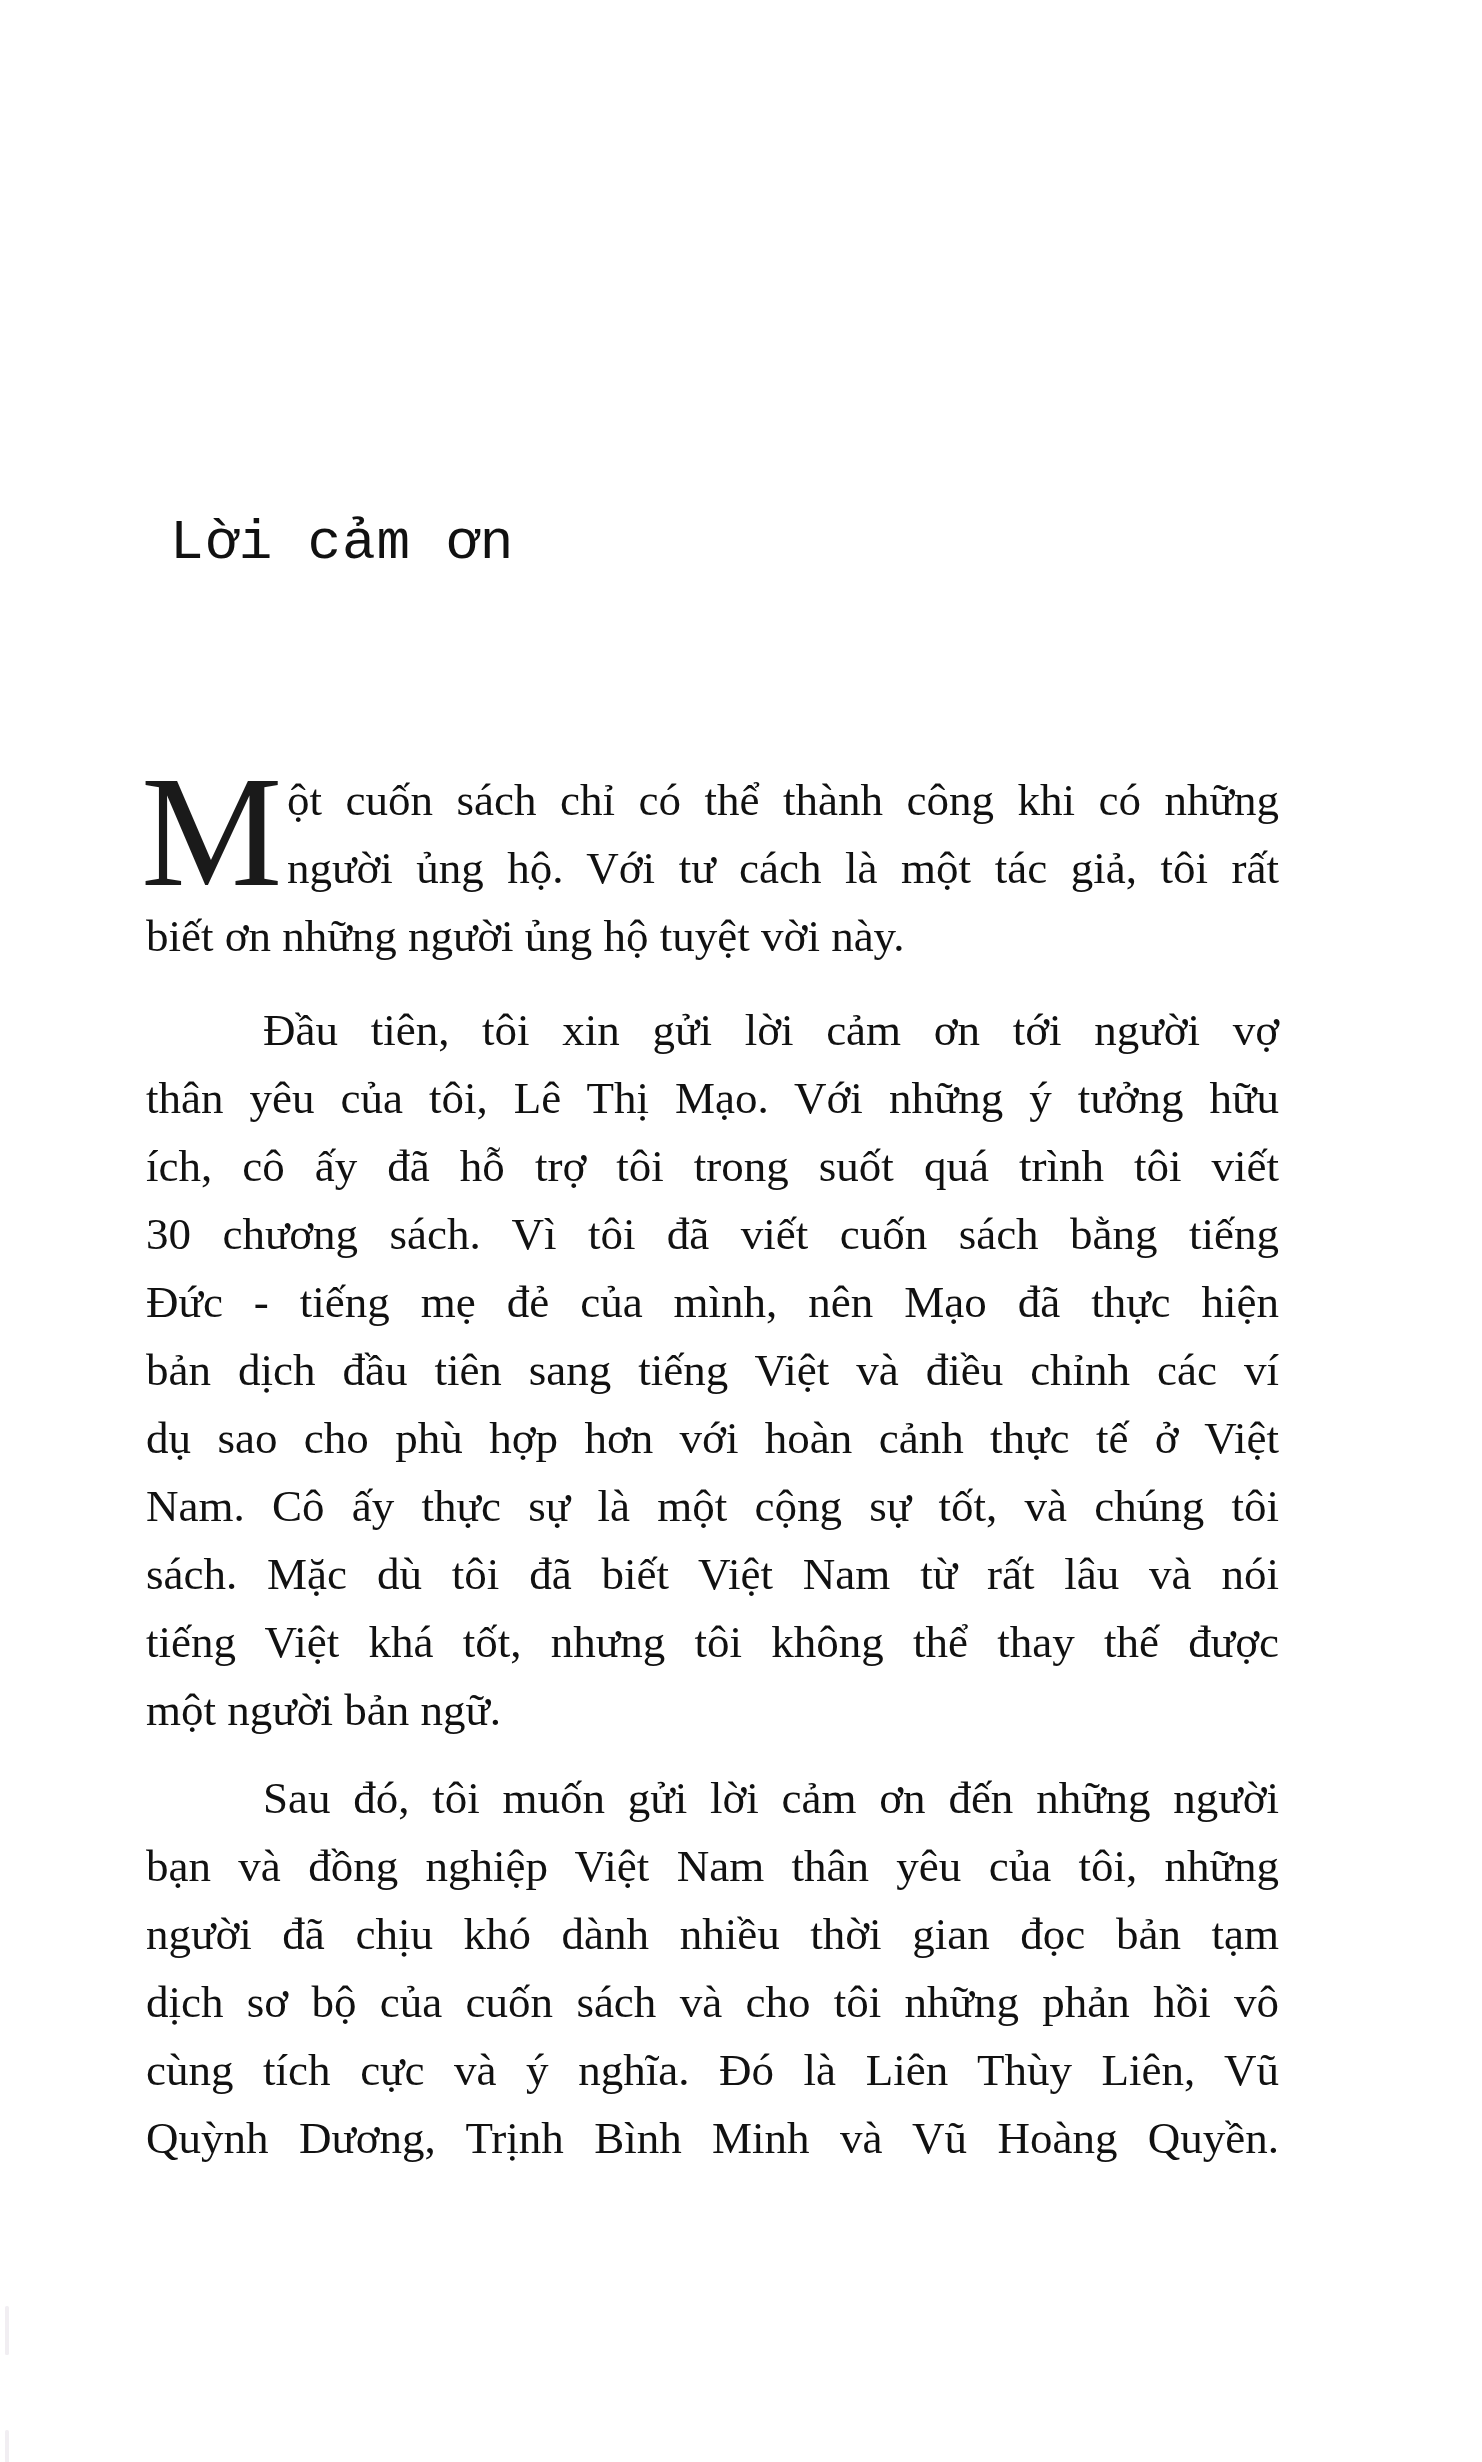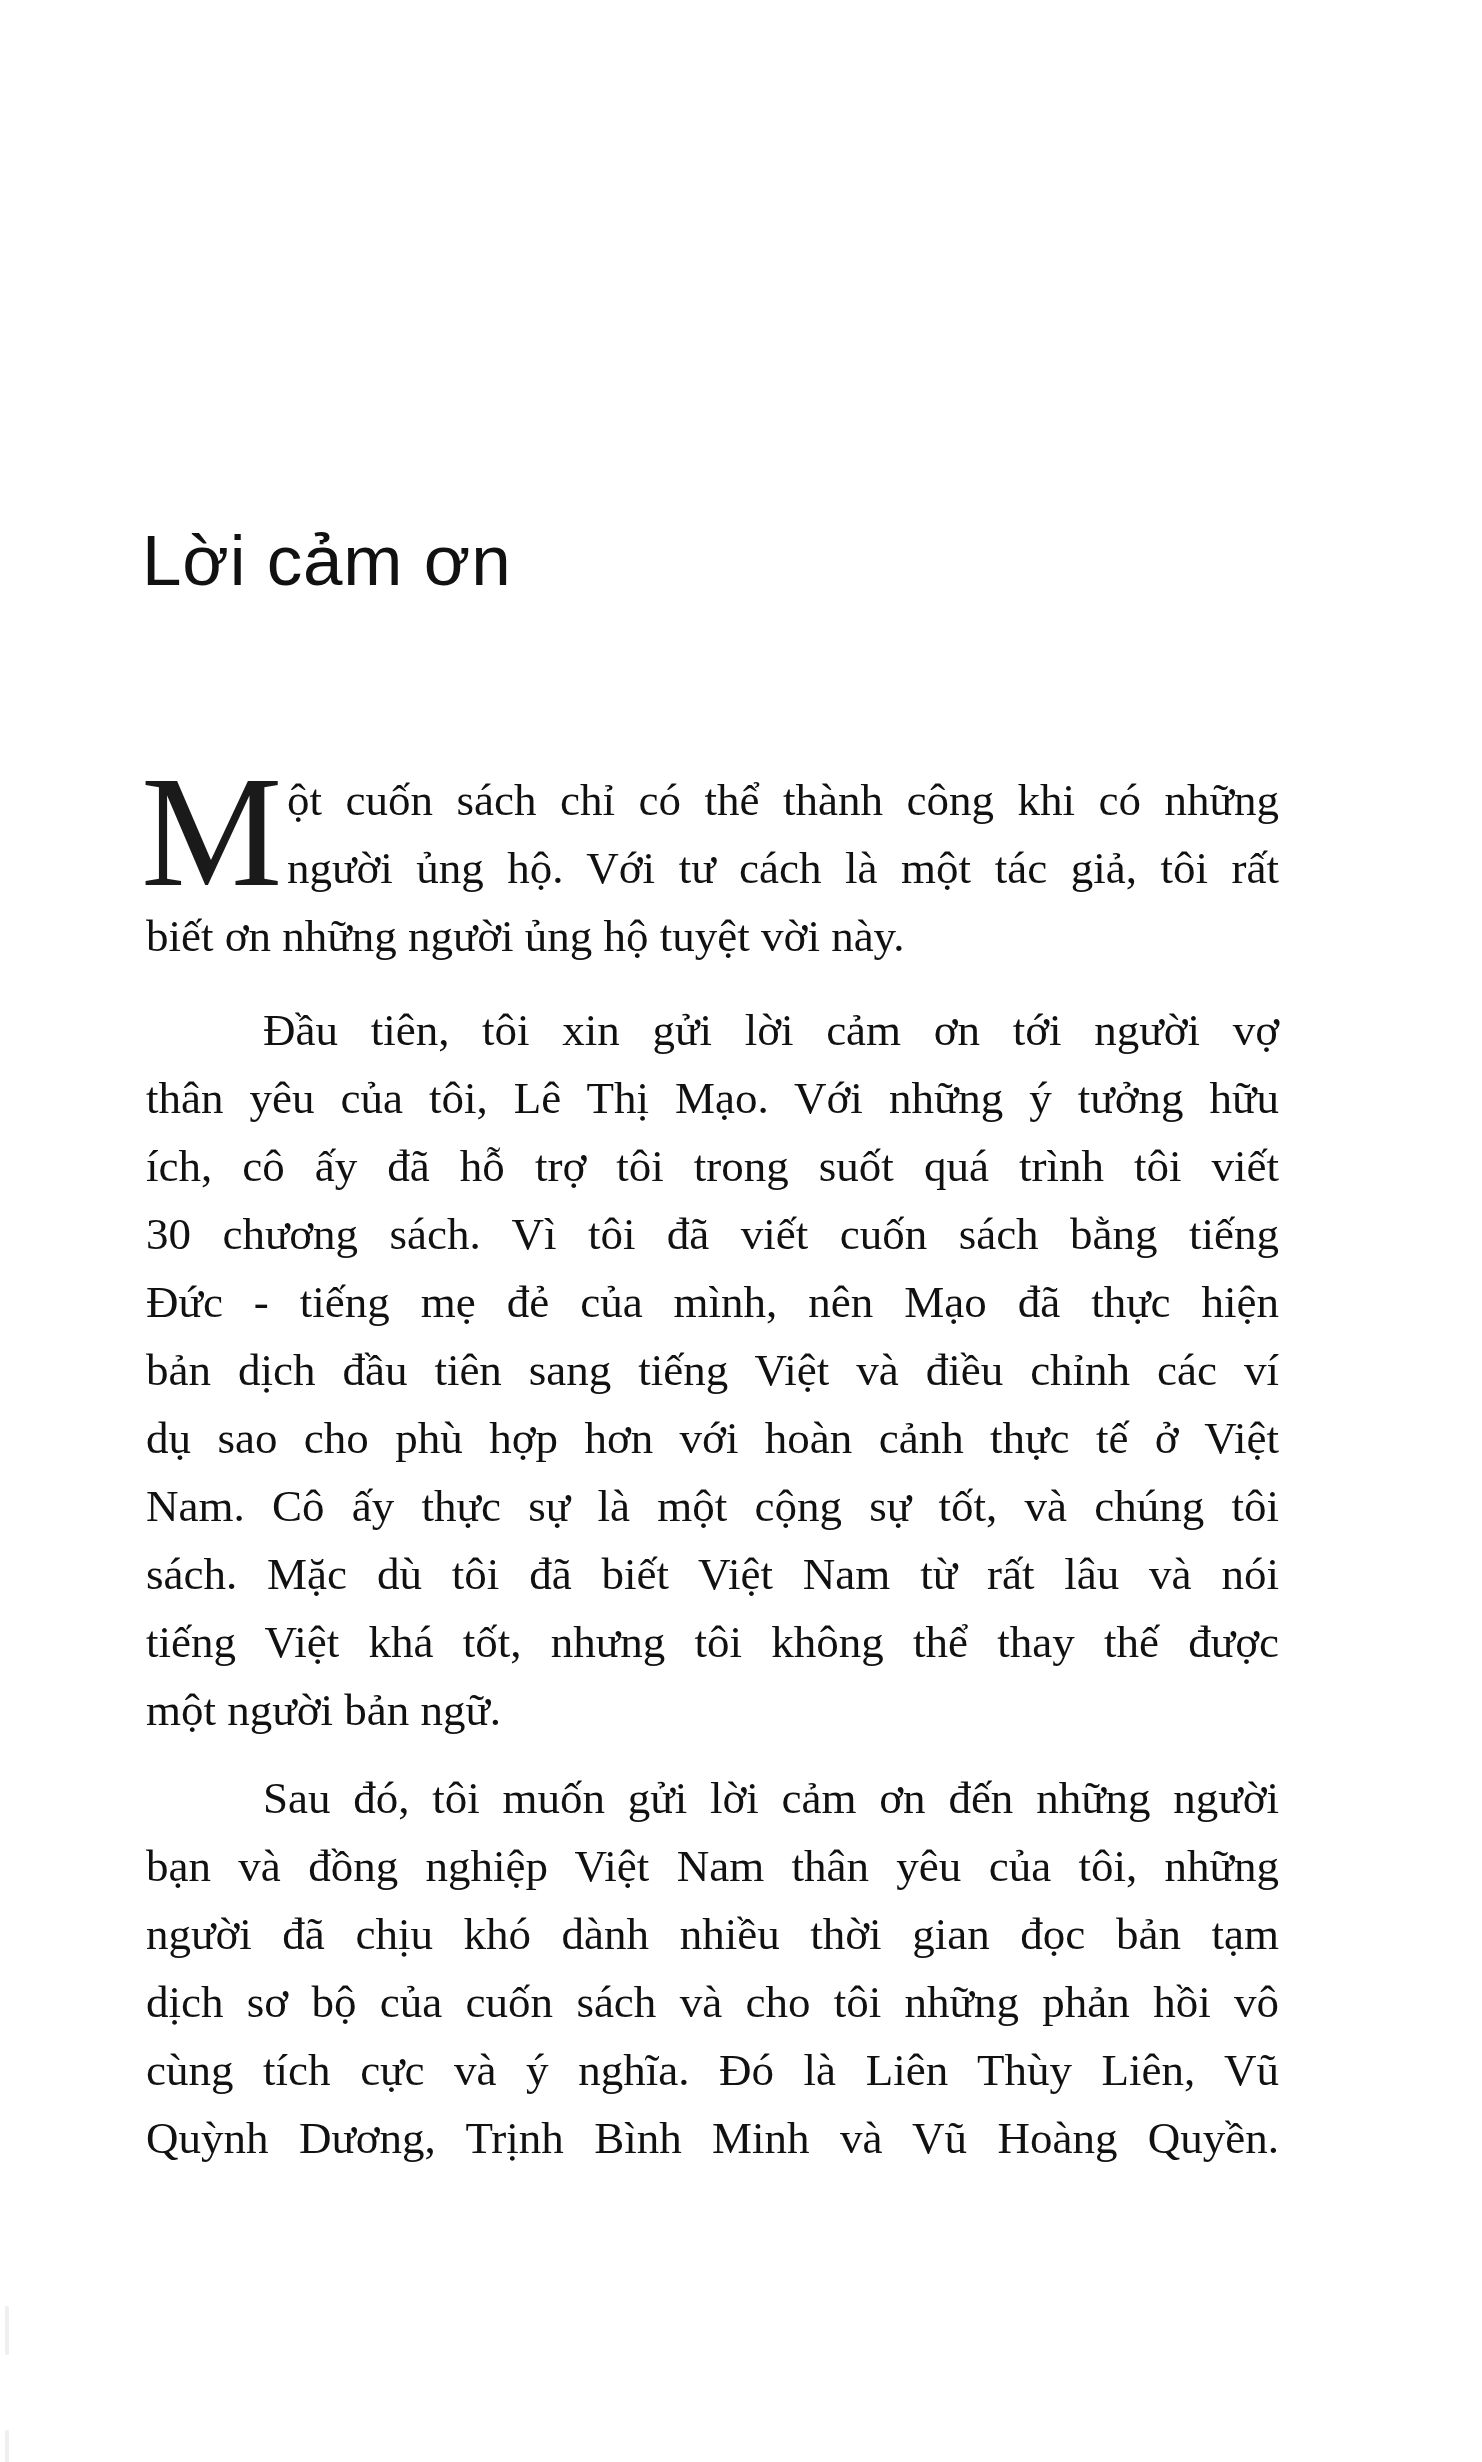--- a/index.html
+++ b/index.html
@@ -1,20 +1,20 @@
 <!DOCTYPE html>
 <html style="font-size:13px"><head>
 <meta charset="utf-8">
 <style>
   html, body { margin: 0; padding: 0; background: #ffffff; }
   body { width: 1482px; height: 2462px; position: relative; overflow: hidden; color: #111111; }
   .title {
-    position: absolute; left: 142px; top: 477px;
-    font-family: Liberation Sans, sans-serif;
-    font-size: 71px; line-height: 1; font-weight: normal; letter-spacing: 0.8px;
+    position: absolute; left: 170px; top: 477px;
+    font-family: Liberation Mono, monospace;
+    font-size: 56px; line-height: 1; font-weight: normal; letter-spacing: 0.8px;
     color: #111111; white-space: nowrap;
   }
   .para { position: absolute; left: 146px; width: 1133px; }
   .line {
     font-family: "Liberation Serif", "DejaVu Serif", serif;
     font-size: 45px; line-height: 68px; height: 68px;
     text-align: justify; text-align-last: justify; white-space: nowrap;
     overflow: visible; box-sizing: border-box;
   }
   .line.last { text-align-last: left; }

